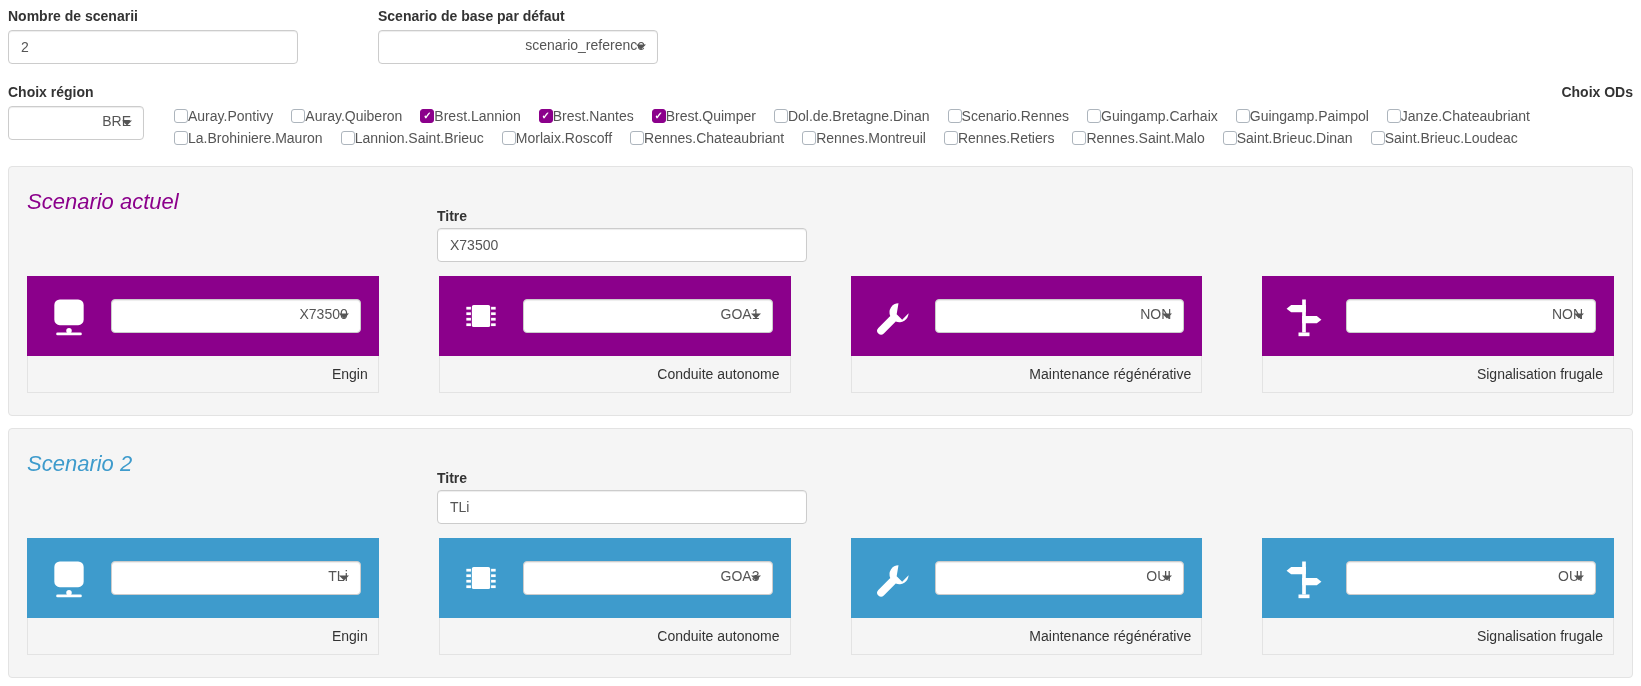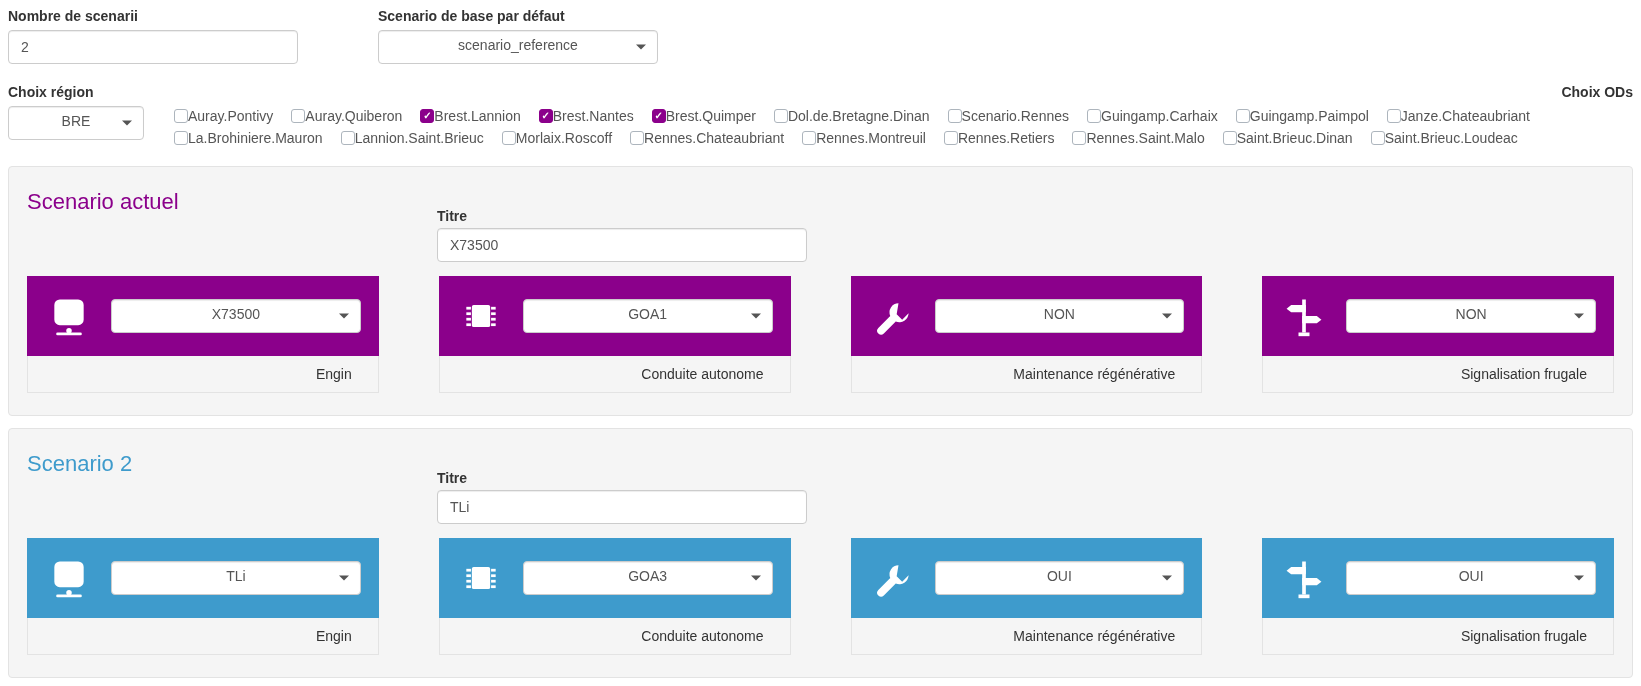--- a/index.html
+++ b/index.html
@@ -20,21 +20,21 @@
     color: #555;
     background: #fff;
     border: 1px solid #ccc;
     border-radius: 4px;
     box-shadow: inset 0 1px 1px rgba(0,0,0,.075);
   }
   .select-wrap {
     position: relative;
     display: inline-block;
   }
-  .select-wrap .form-control { cursor: default; text-align: center; }
+  .select-wrap .form-control { cursor: default; text-align: right; }
   .caret {
     position: absolute;
     right: 12px;
     top: 50%;
     transform: translateY(-50%);
     width: 0; height: 0;
     border-left: 5px solid transparent;
     border-right: 5px solid transparent;
     border-top: 5px solid #555;
     pointer-events: none;
@@ -54,21 +54,21 @@
   }
   .chk.checked { background: #8b008b; border-color: #8b008b; }
   .chk.checked::after { content: "✓"; font-weight: bold; line-height: 1; }
   .well {
     background: #f5f5f5;
     border: 1px solid #e3e3e3;
     border-radius: 4px;
     padding: 12px 18px 22px;
     margin-bottom: 12px;
   }
-  .scenario-title { font-size: 22px; font-weight: 400; margin: 10px 0 6px; }
+  .scenario-title { font-size: 22px; font-weight: 400; margin: 10px 0 6px; font-style: italic; }
   .scenario-title.purple { color: #8b008b; }
   .scenario-title.blue { color: #3e9bcc; }
   .scenario-header-row { display: flex; align-items: flex-start; gap: 40px; }
   .titre-col { display: flex; flex-direction: column; }
   .titre-col label { font-weight: 700; margin-bottom: 4px; margin-top: 29px; }
   .cards-row {
     display: flex;
     gap: 60px;
     margin-top: 14px;
   }
@@ -91,21 +91,21 @@
   .card-icon svg { width: 44px; height: 44px; fill: #fff; }
   .card-select {
     flex: 1 1 auto;
     position: relative;
   }
   .card-select .form-control { width: 100%; }
   .card-bottom {
     background: #f5f5f5;
     border: 1px solid #e3e3e3;
     border-top: none;
-    padding: 10px 26px;
+    padding: 10px 10px;
     text-align: right;
     color: #333;
     font-size: 14px;
   }
   .top-section { display: flex; gap: 80px; margin-bottom: 8px;}
   .region-ods-row { display: flex; gap: 30px; align-items: flex-start; margin-bottom: 10px; }
   .ods-col { flex: 1 1 auto; text-align: right; }
   .scen-head-left { flex: 0 0 370px; }
   .titre-input { width: 370px; }
 </style>

